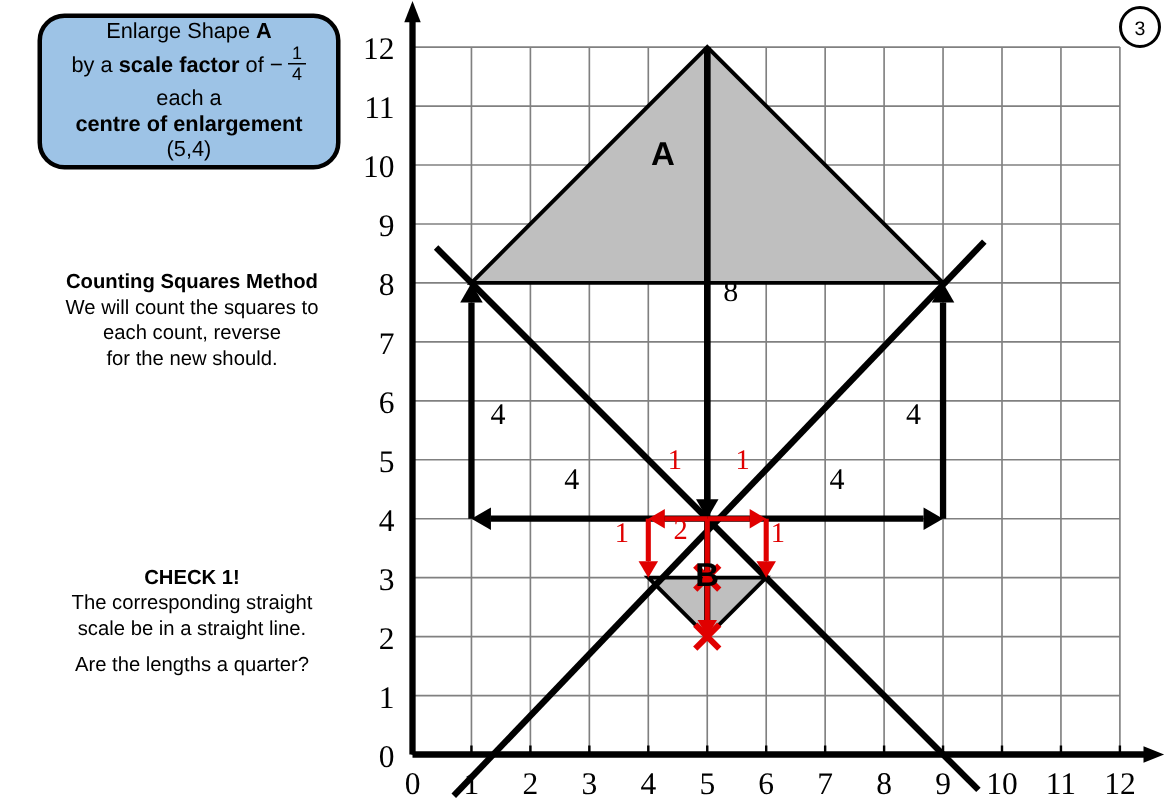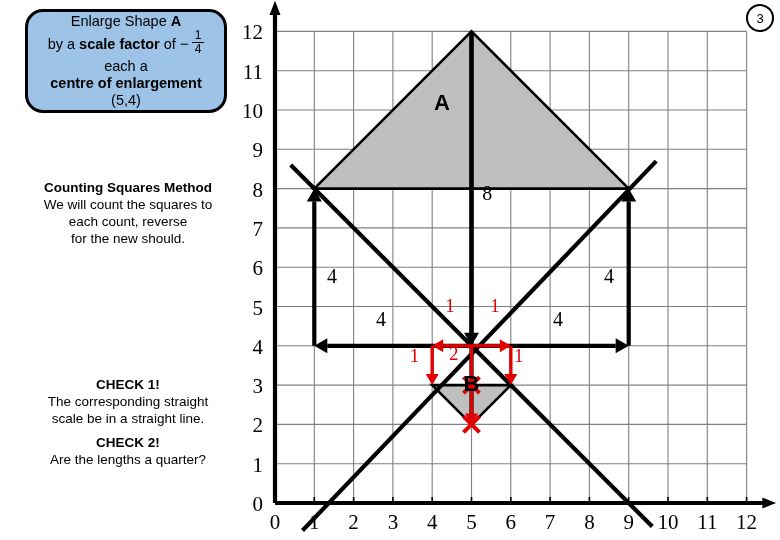--- a/index.html
+++ b/index.html
@@ -114,21 +114,20 @@
       <span class="ln">for the new should.</span>
     </div>
 
     <div class="txt-block" id="check1-block">
       <span class="hd">CHECK 1!</span>
       <span class="ln">The corresponding straight</span>
       <span class="ln">scale be in a straight line.</span>
     </div>
 
     <div class="txt-block" id="check2-block">
-      <span class="hd">CHECK 2!</span>
       <span class="ln">Are the lengths a quarter?</span>
     </div>
   </div>
 
   <div class="page-badge">
     <span>3</span>
   </div>
 
   <div class="graph">
     <svg id="plot" width="540" height="540" viewBox="0 0 540 540">

